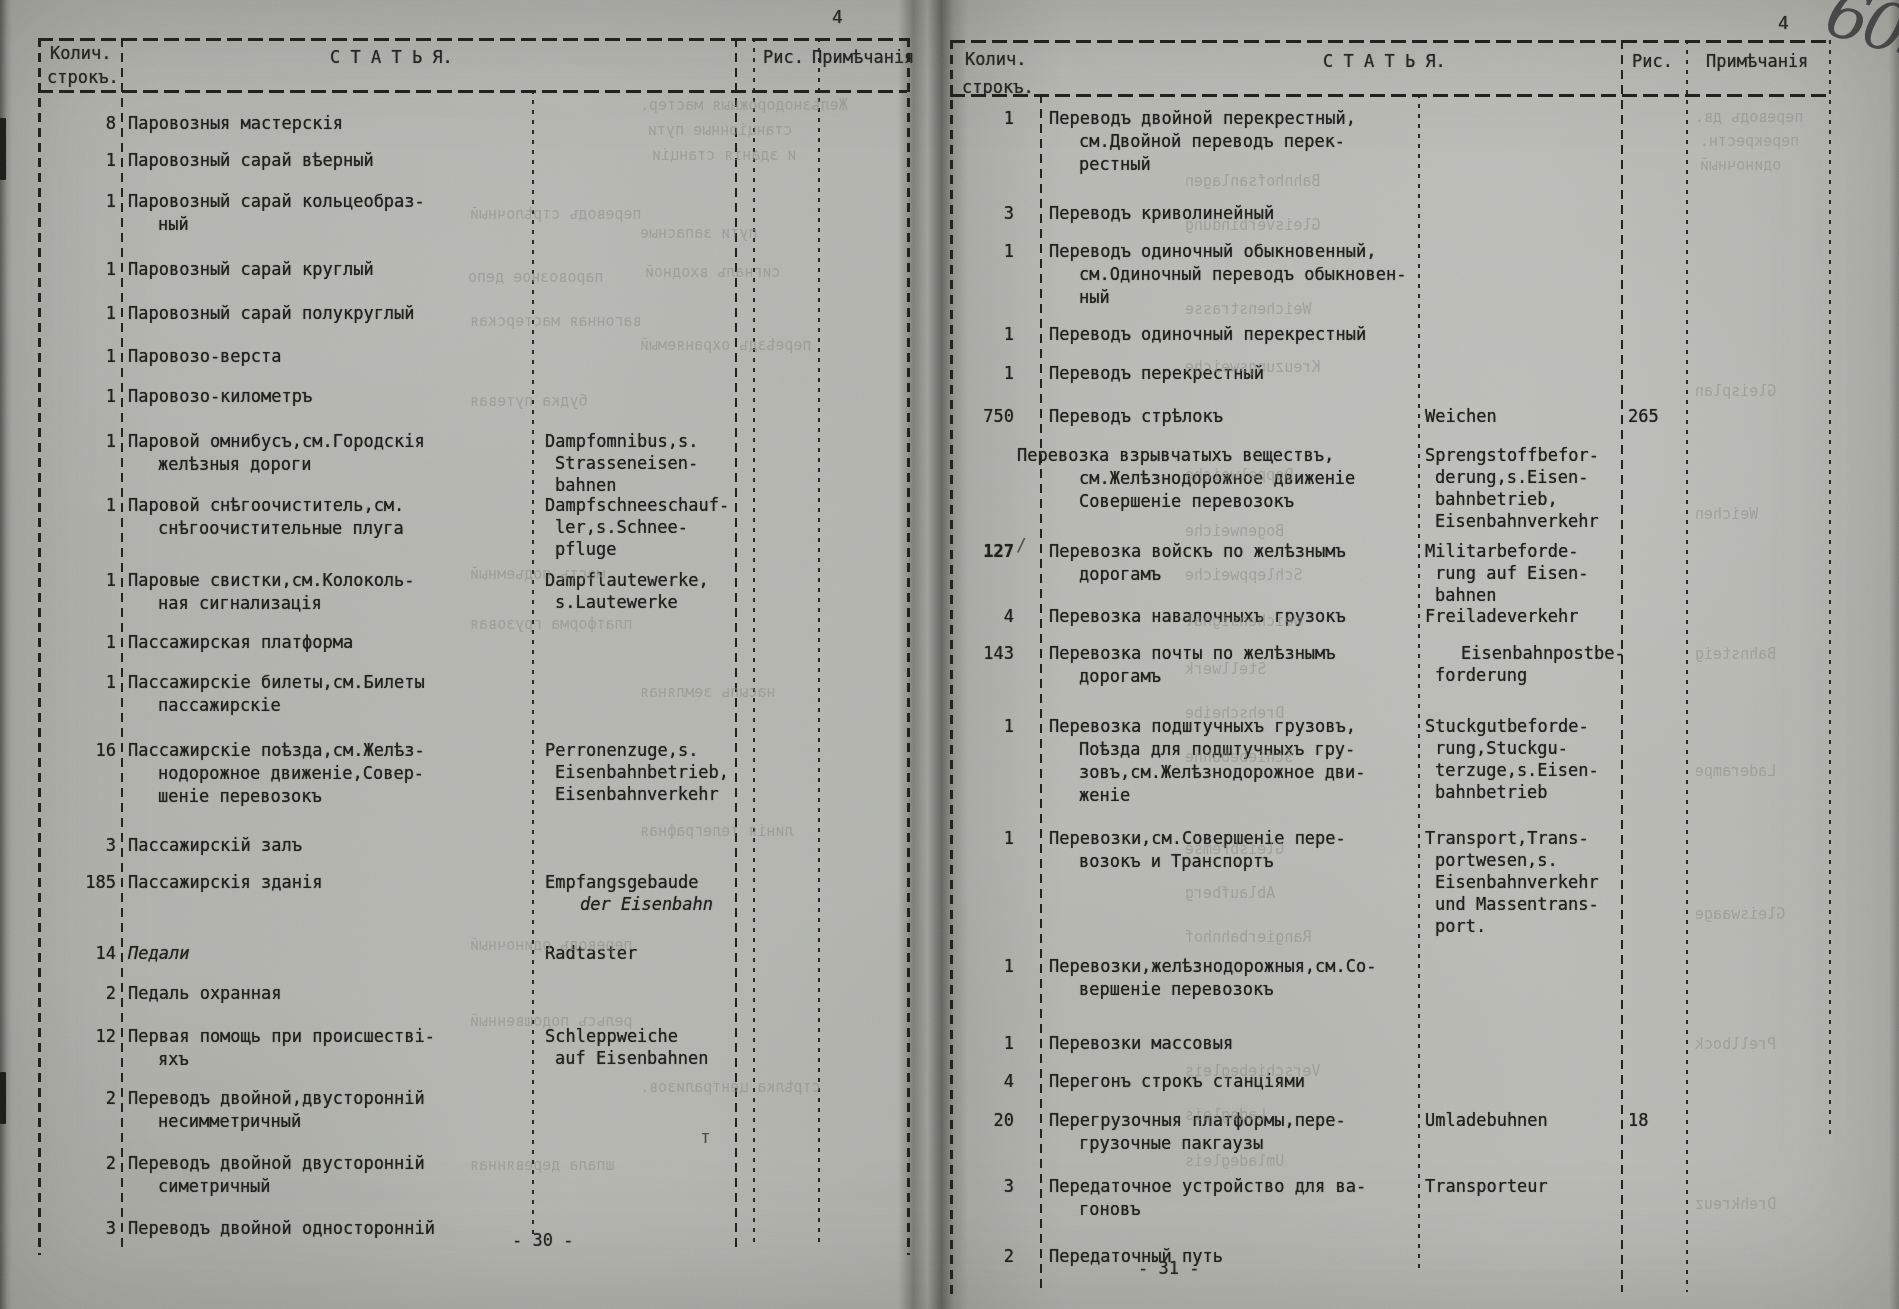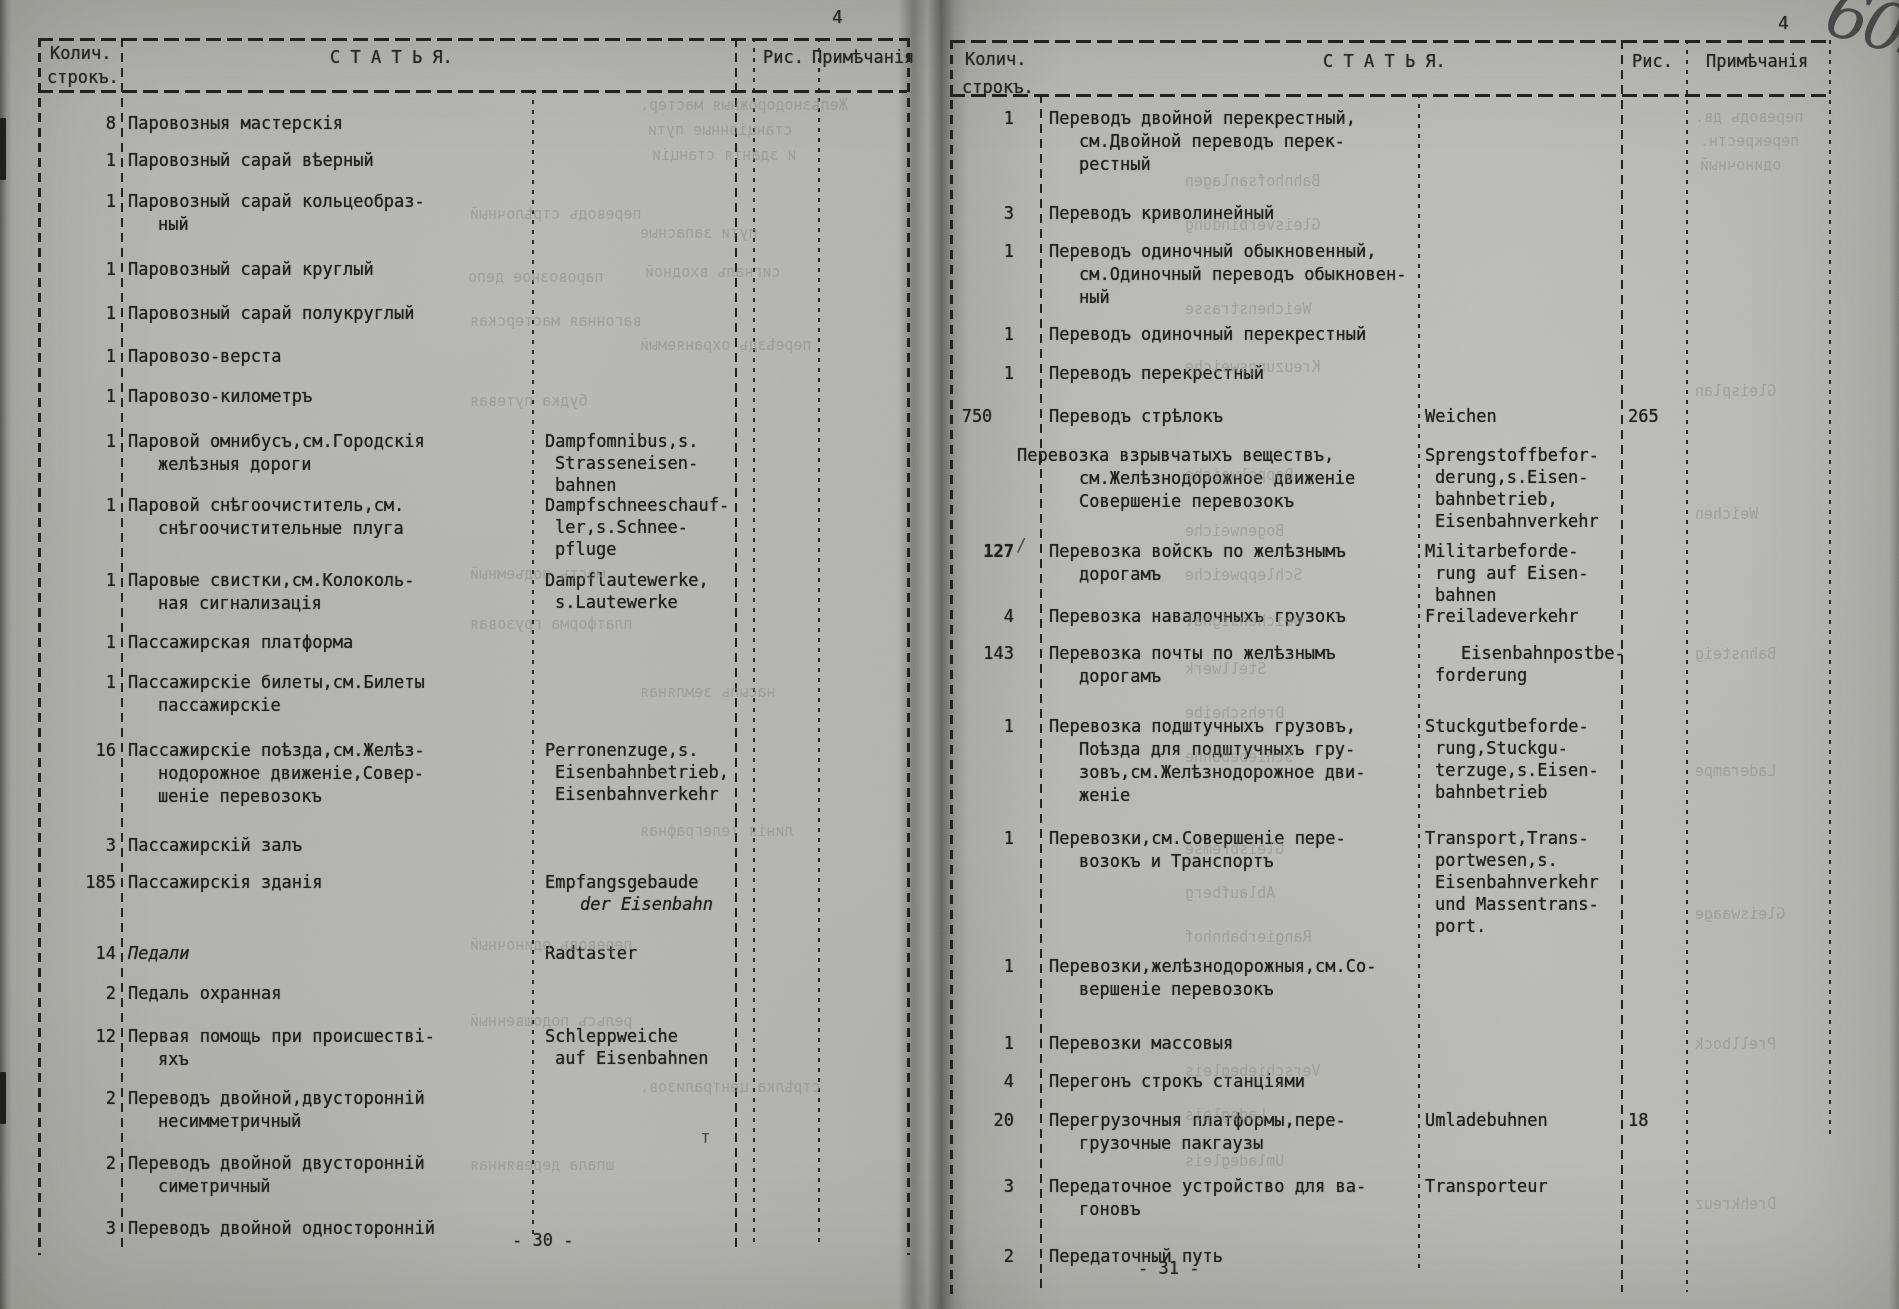--- a/index.html
+++ b/index.html
@@ -185,21 +185,21 @@
 <div class="txt cnt" style="left: 940px; top: 202px; width: 74px; text-align: right;">3</div>
 <div class="txt" style="left: 1049px; top: 202px;">Переводъ криволинейный</div>
 <div class="txt cnt" style="left: 940px; top: 240px; width: 74px; text-align: right;">1</div>
 <div class="txt" style="left: 1049px; top: 240px;">Переводъ одиночный обыкновенный,</div>
 <div class="txt" style="left: 1079px; top: 263px;">см.Одиночный переводъ обыкновен-</div>
 <div class="txt" style="left: 1079px; top: 286px;">ный</div>
 <div class="txt cnt" style="left: 940px; top: 323px; width: 74px; text-align: right;">1</div>
 <div class="txt" style="left: 1049px; top: 323px;">Переводъ одиночный перекрестный</div>
 <div class="txt cnt" style="left: 940px; top: 362px; width: 74px; text-align: right;">1</div>
 <div class="txt" style="left: 1049px; top: 362px;">Переводъ перекрестный</div>
-<div class="txt cnt" style="left: 940px; top: 405px; width: 74px; text-align: center;">750</div>
+<div class="txt cnt" style="left: 940px; top: 405px; width: 74px; text-align: right;">750</div>
 <div class="txt" style="left: 1049px; top: 405px;">Переводъ стрѣлокъ</div>
 <div class="txt" style="left: 1425px; top: 405px;">Weichen</div>
 <div class="txt" style="left: 1628px; top: 405px;">265</div>
 <div class="txt" style="left: 1017px; top: 444px; text-align: right;">Перевозка взрывчатыхъ веществъ,</div>
 <div class="txt" style="left: 1079px; top: 467px;">см.Желѣзнодорожное движеніе</div>
 <div class="txt" style="left: 1079px; top: 490px;">Совершеніе перевозокъ</div>
 <div class="txt" style="left: 1425px; top: 444px;">Sprengstoffbefor-</div>
 <div class="txt" style="left: 1435px; top: 466px;">derung,s.Eisen-</div>
 <div class="txt" style="left: 1435px; top: 488px;">bahnbetrieb,</div>
 <div class="txt" style="left: 1435px; top: 510px;">Eisenbahnverkehr</div>

